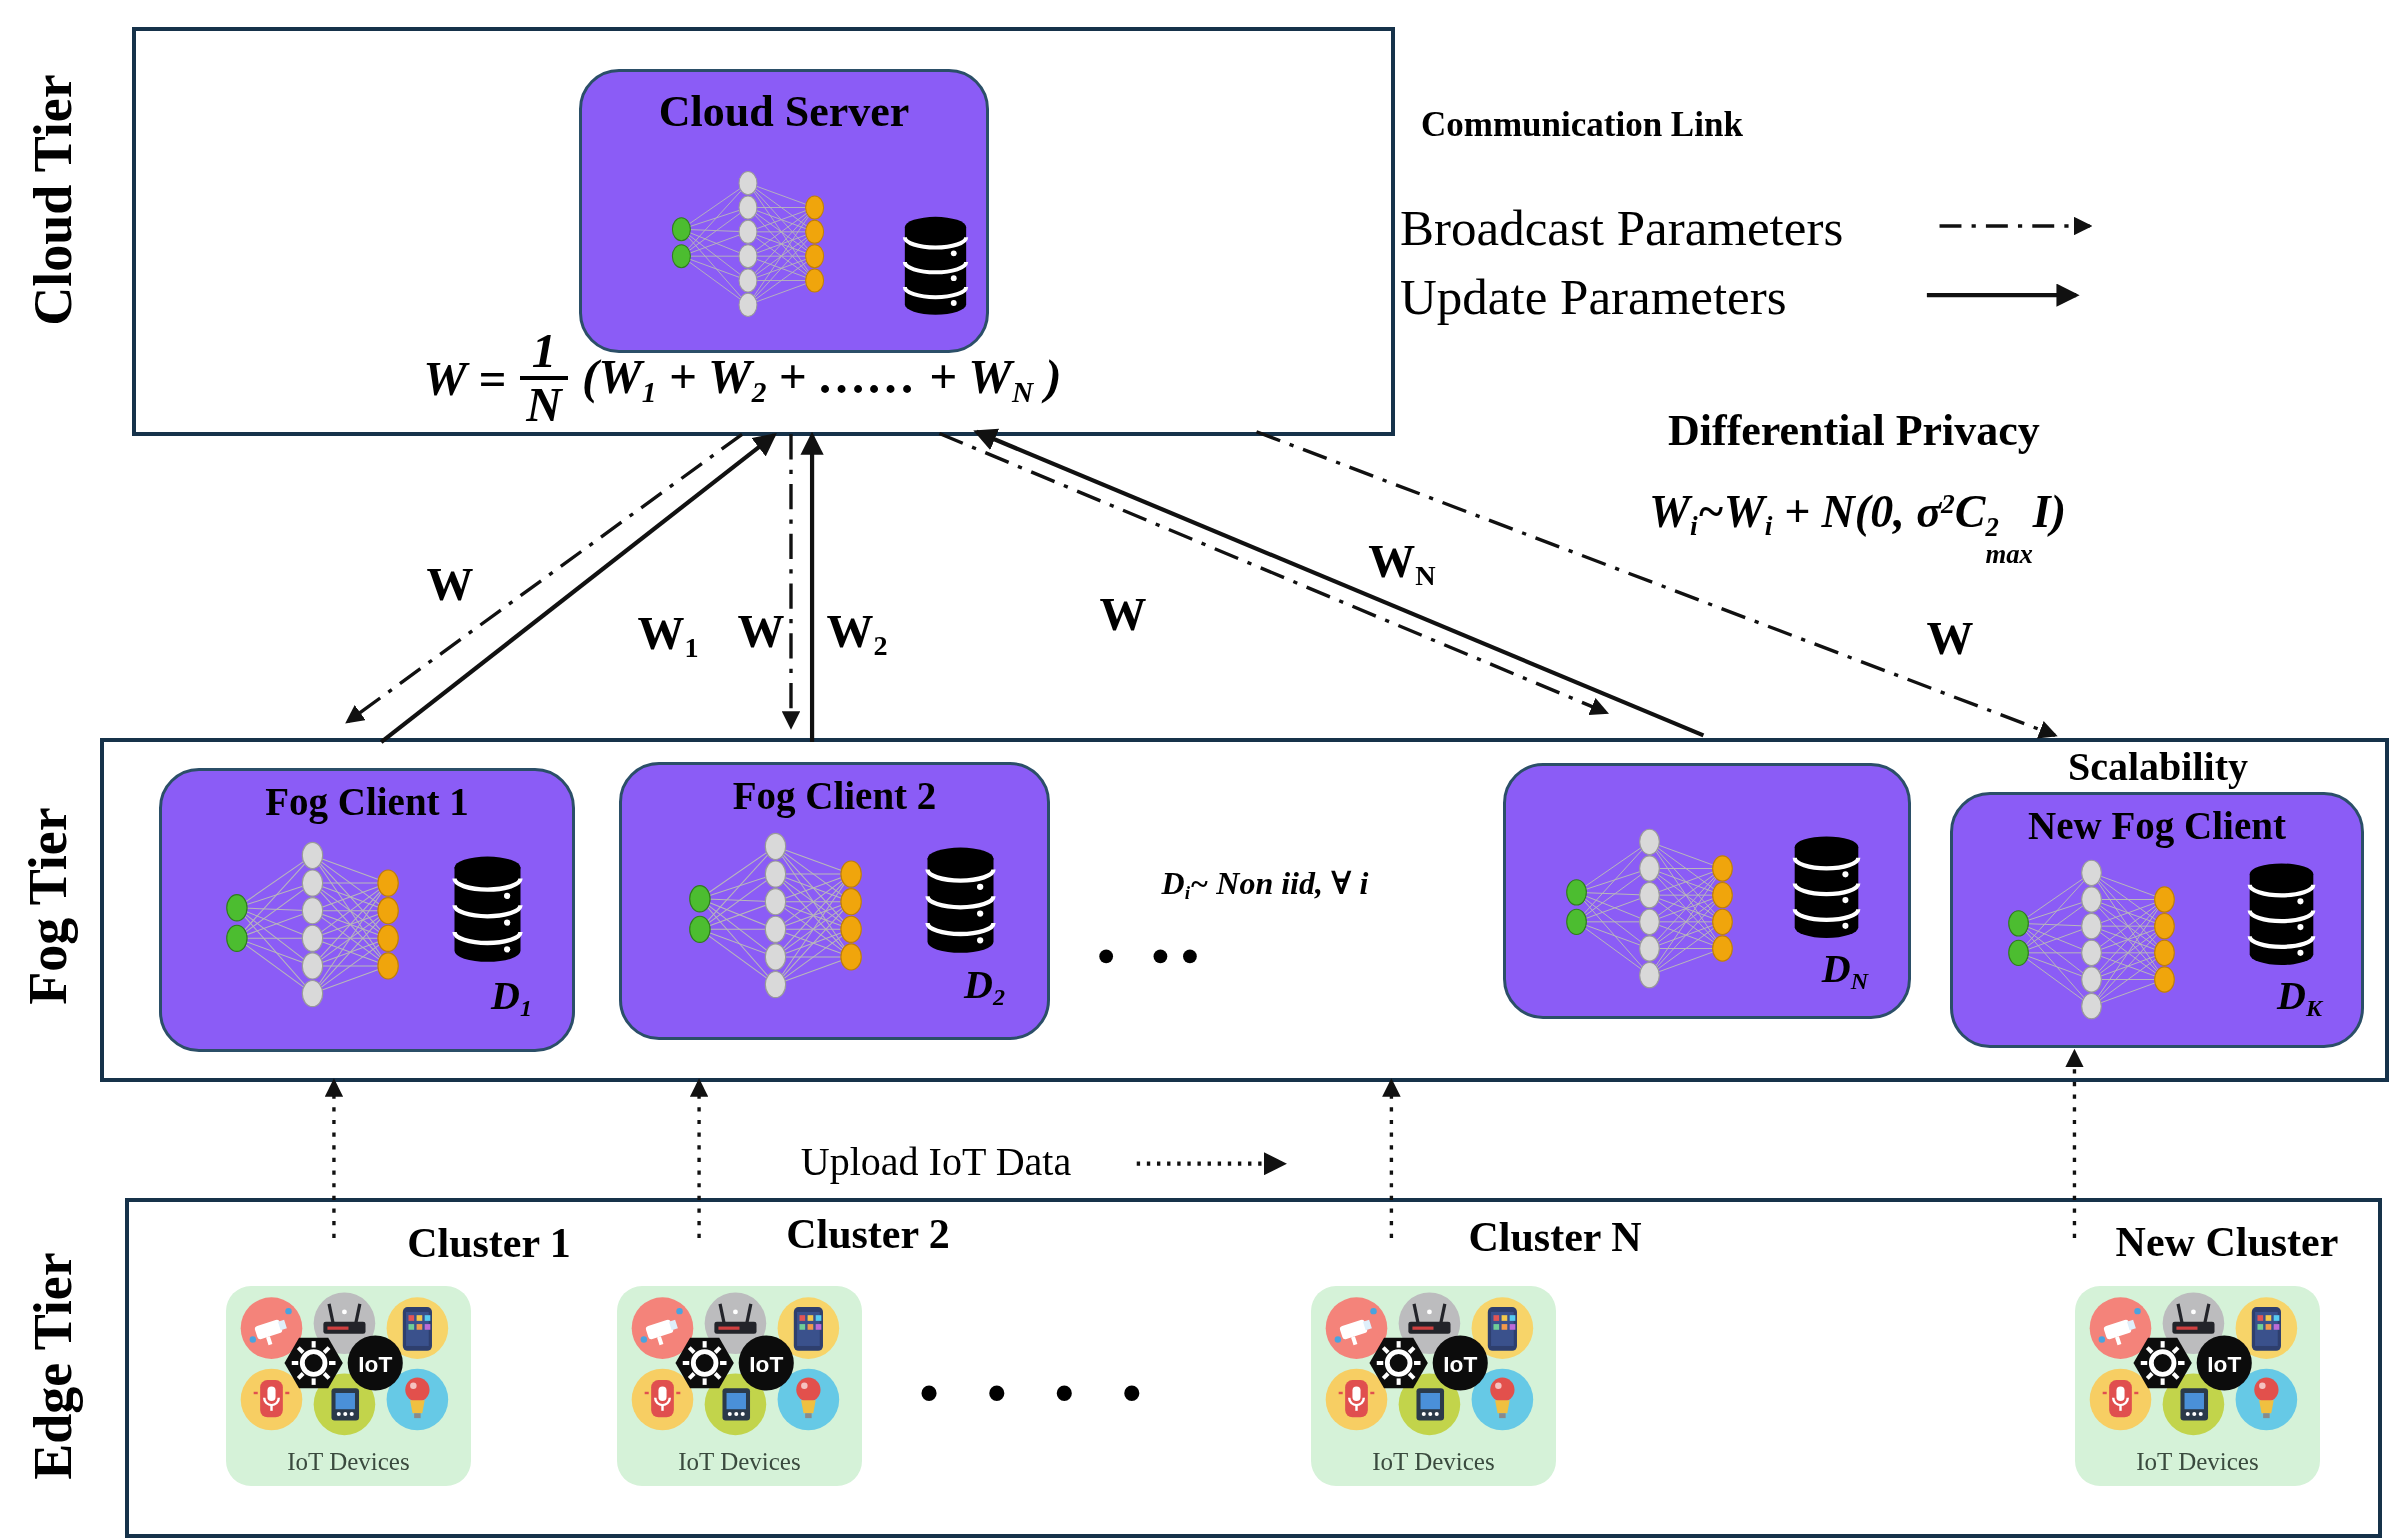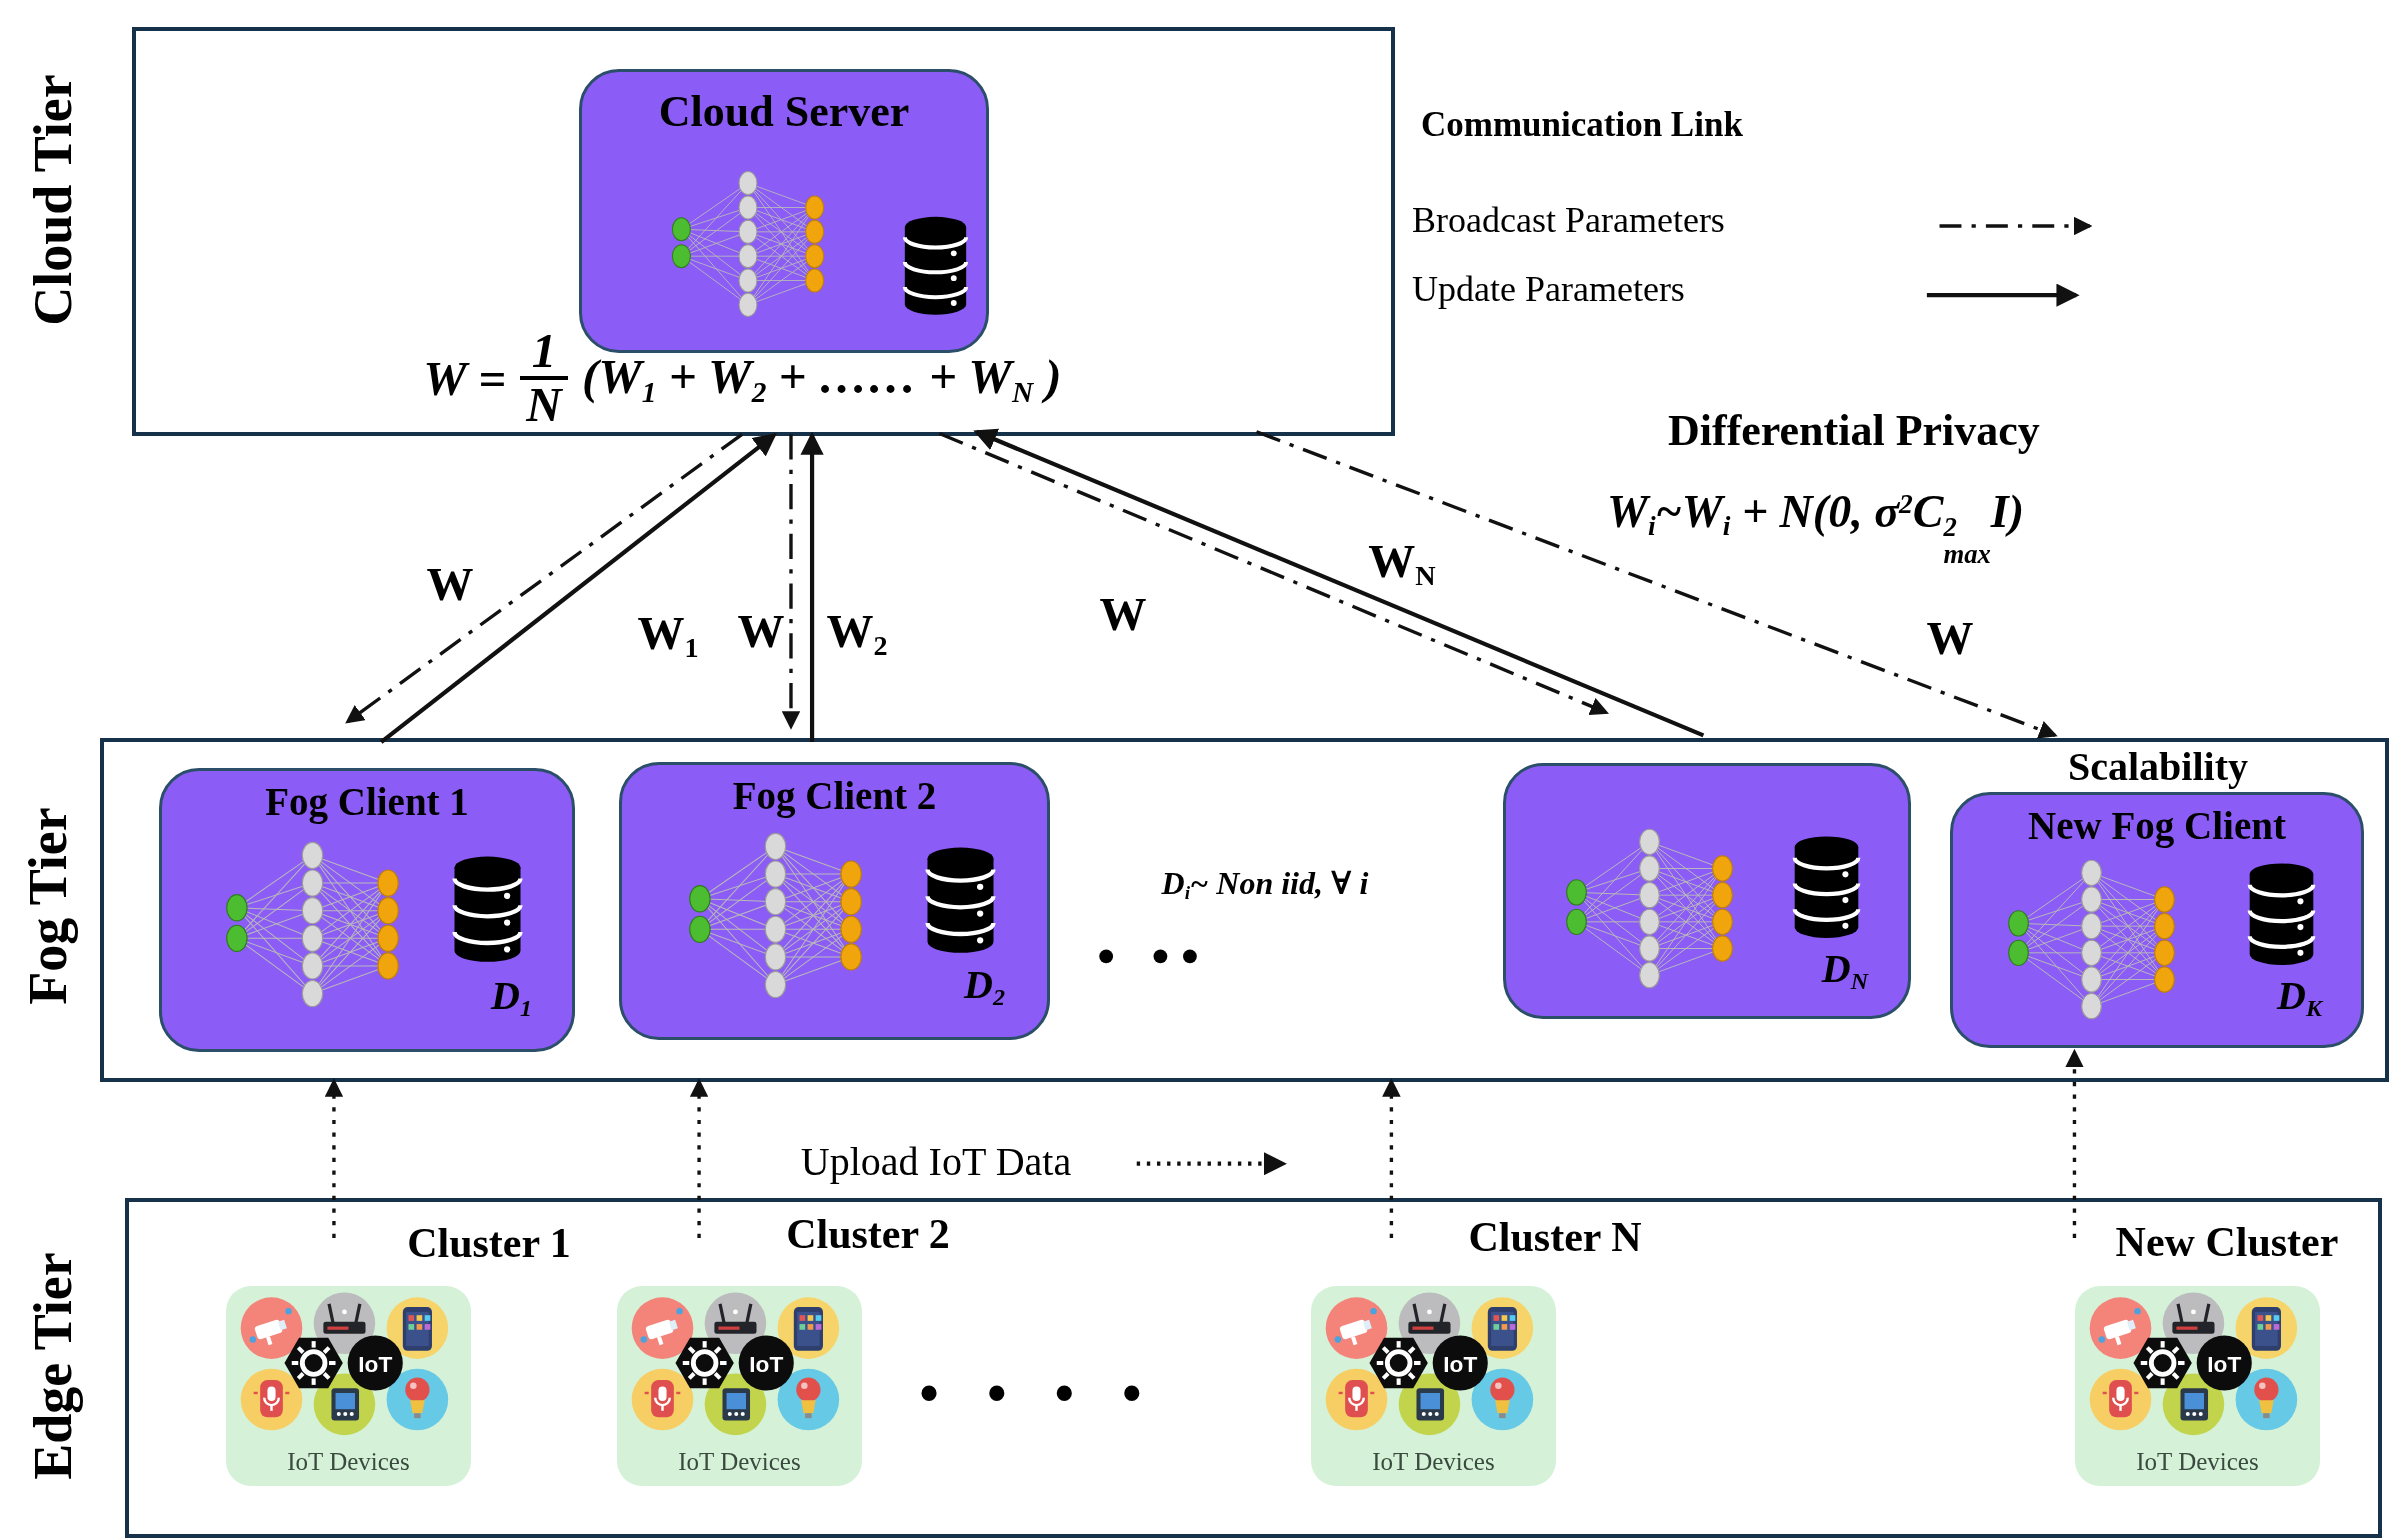--- a/index.html
+++ b/index.html
@@ -16,23 +16,23 @@
   .nn-slot svg,.db-slot svg{width:100%;height:100%;display:block;}
   .db-slot{position:absolute;}
   .d-label{position:absolute;font-weight:bold;font-style:italic;font-size:40px;white-space:nowrap;}
   sub{font-size:60%;vertical-align:-0.3em;}
   sup{font-size:60%;vertical-align:0.5em;}
   .formula-row{display:flex;align-items:center;justify-content:center;gap:13.5px;
                font-weight:bold;font-style:italic;font-size:49px;white-space:nowrap;}
   .frac{display:inline-flex;flex-direction:column;align-items:center;line-height:1.02;}
   .frac .den{border-top:4.2px solid #000;padding:0 6.7px;}
   .legend-title{font-weight:bold;font-size:35px;white-space:nowrap;}
-  .legend-item{font-size:36px;white-space:nowrap;margin-left:12px;}
+  .legend-item{font-size:51px;white-space:nowrap;}
   .dp-title{font-weight:bold;font-size:44px;white-space:nowrap;}
-  .dp-formula{font-weight:bold;font-style:italic;font-size:46px;white-space:nowrap;}
+  .dp-formula{font-weight:bold;font-style:italic;font-size:46px;white-space:nowrap;margin-left:42px;}
   .supsub{display:inline-flex;flex-direction:column;align-items:flex-start;
           font-size:58%;line-height:1.0;vertical-align:-0.35em;}
   .supsub sup,.supsub sub{font-size:100%;vertical-align:baseline;}
   .wlabel{position:absolute;transform:translate(-50%,-50%);font-weight:bold;font-size:47px;white-space:nowrap;}
   .noniid{position:absolute;transform:translate(-50%,-50%);font-weight:bold;font-style:italic;
           font-size:32px;white-space:nowrap;}
   .dots{position:absolute;transform:translate(-50%,-50%);font-weight:bold;font-size:51px;
         letter-spacing:11.8px;white-space:nowrap;}
   .gap-title{position:absolute;transform:translate(-50%,-50%);font-weight:bold;font-size:42px;white-space:nowrap;}
   .gap-upload{position:absolute;transform:translate(-50%,-50%);font-size:40px;white-space:nowrap;}

